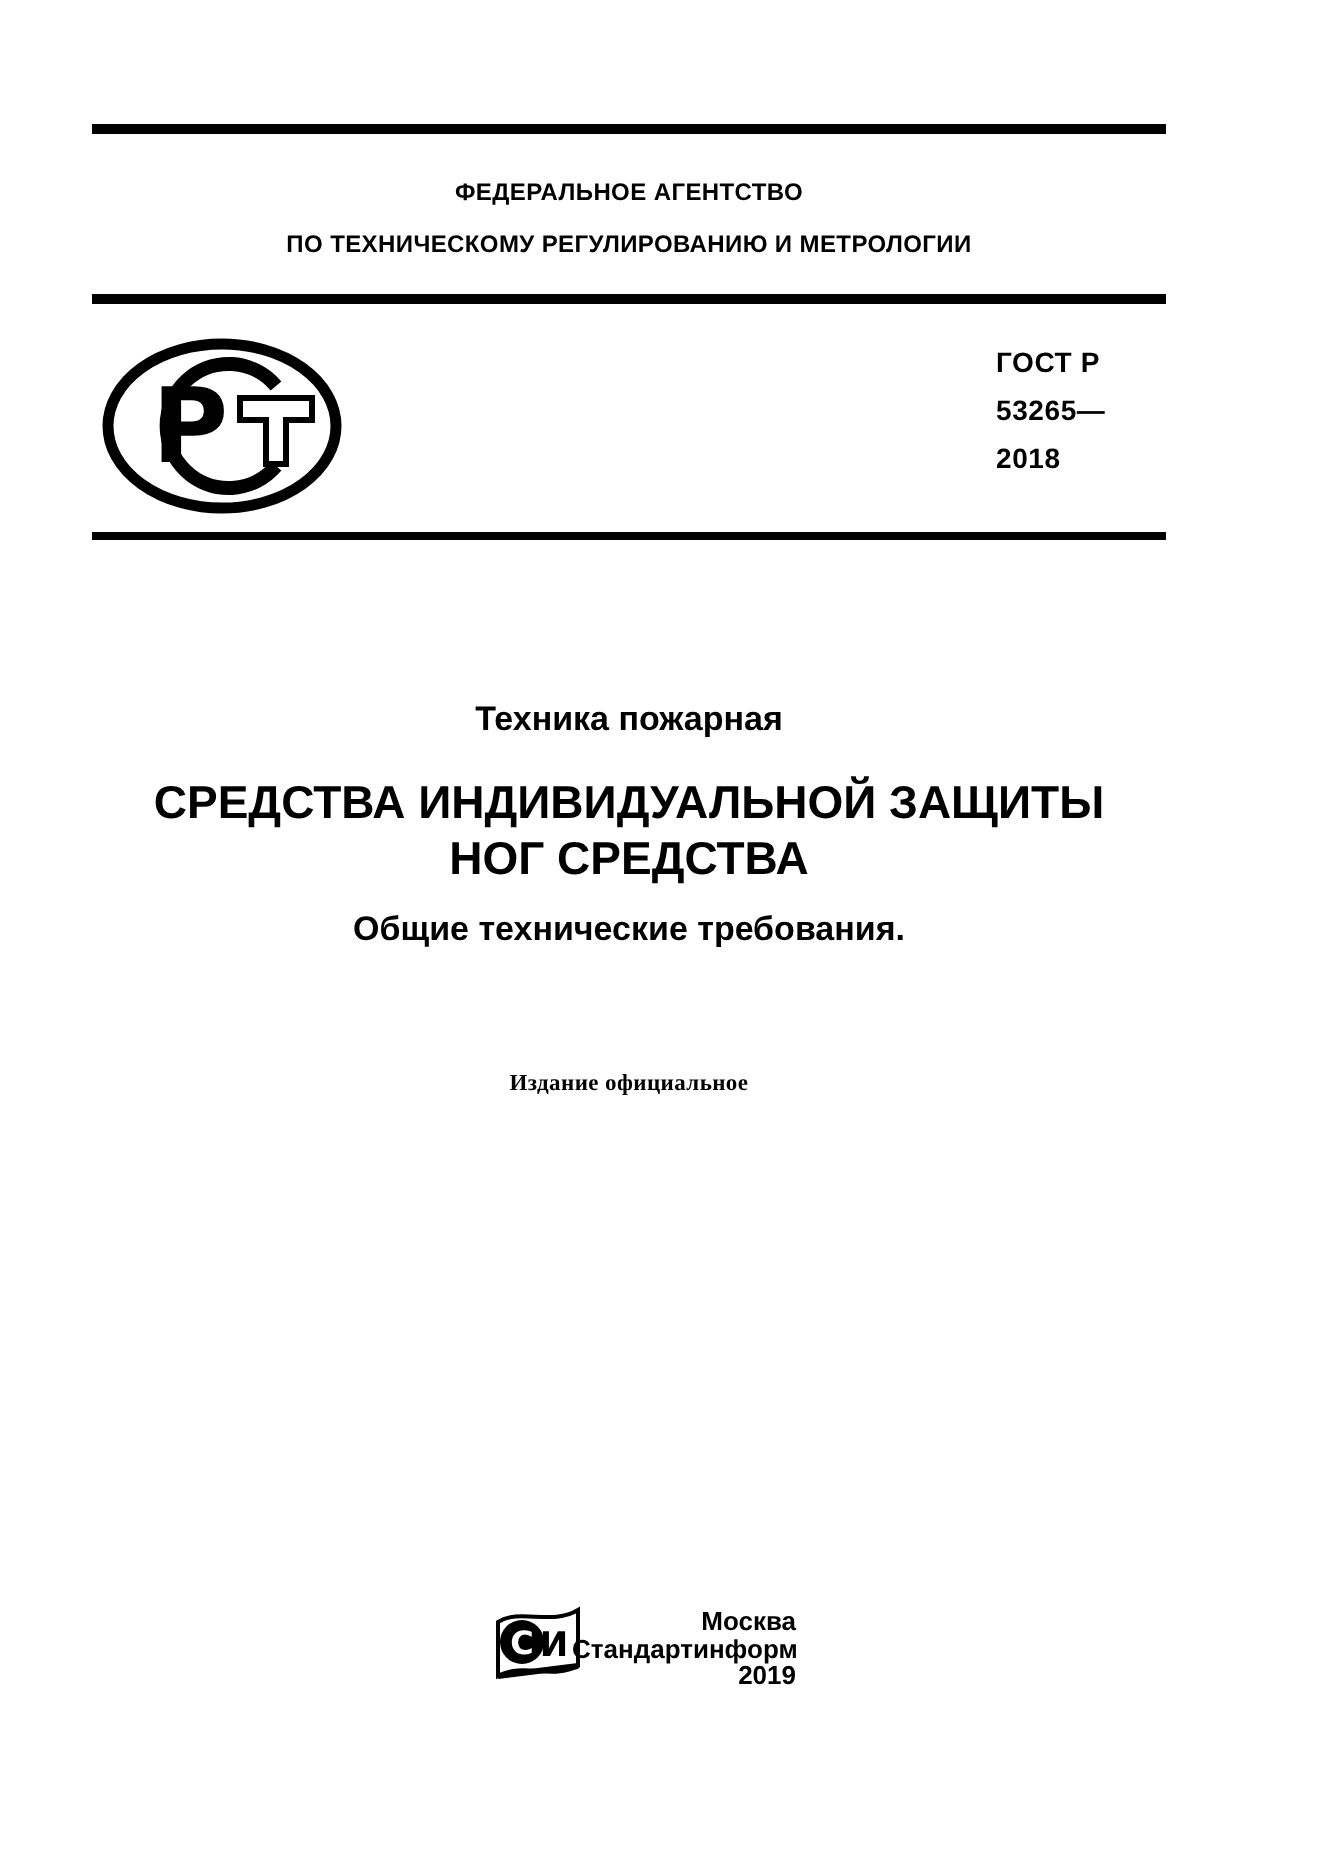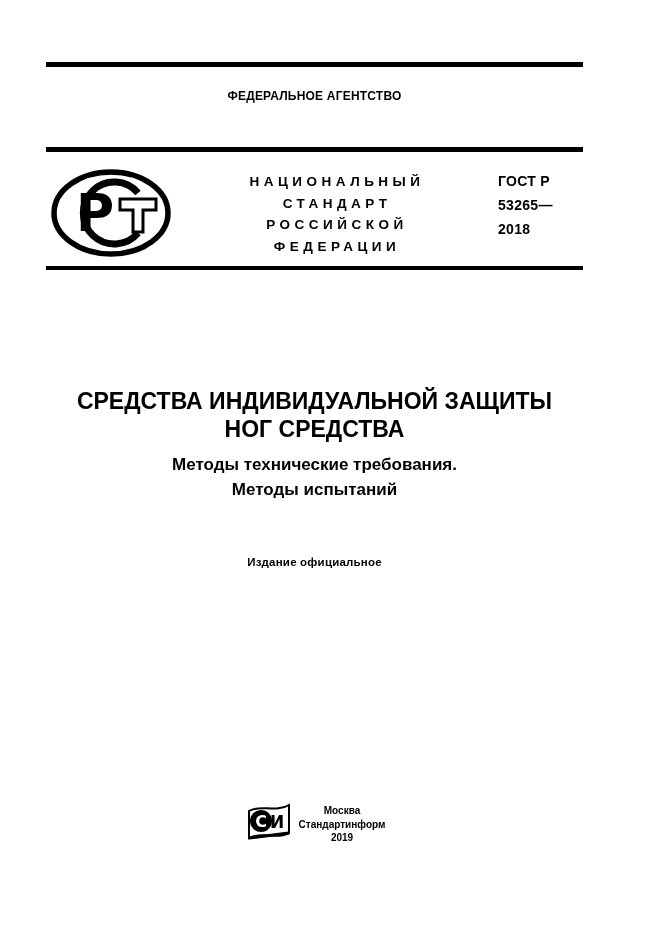--- a/index.html
+++ b/index.html
@@ -35,76 +35,71 @@
     font-weight:bold;font-size:14px;line-height:24px;
     letter-spacing:0.3px;white-space:nowrap;
   }
 
   .title-block{position:absolute;left:46px;width:537px;text-align:center;font-weight:bold;}
   .title-group{top:350px;font-size:17px;}
   .title-main{top:387px;font-size:23px;line-height:28px;}
   .title-sub{top:452px;font-size:17px;line-height:25px;}
 
   .edition-note{
-    position:absolute;left:46px;top:556px;width:537px;
-    text-align:center;font-weight:bold;font-size:11.5px;letter-spacing:0.2px;
+    position:absolute;left:46px;top:536px;width:537px;
+    text-align:center;font-weight:bold;font-size:11.5px;letter-spacing:0.2px;font-family:Liberation Serif, serif;
   }
 
   .si-logo{position:absolute;left:246px;top:802px;width:46px;height:43px;}
   .imprint{
     position:absolute;left:286px;top:804px;width:112px;
-    text-align:center;font-weight:bold;font-size:10px;line-height:13.5px;
+    text-align:right;font-weight:bold;font-size:13px;line-height:13.5px;
   }
 </style>
 </head>
 <body>
 
 <div class="page">
 
   <div class="rule rule-1"></div>
 
   <div class="agency">
     <div>ФЕДЕРАЛЬНОЕ АГЕНТСТВО</div>
+    <div>ПО ТЕХНИЧЕСКОМУ РЕГУЛИРОВАНИЮ И МЕТРОЛОГИИ</div>
   </div>
 
   <div class="rule rule-2"></div>
 
   <div class="rst-logo">
     <svg width="122" height="90" viewBox="0 0 122 90">
       <ellipse cx="61" cy="45" rx="57" ry="41" fill="none" stroke="#000" stroke-width="5.5"></ellipse>
       <path d="M 88 25 A 31 31 0 1 0 88 65" fill="none" stroke="#000" stroke-width="7"></path>
       <text x="26" y="63" font-size="52" font-weight="bold" fill="#000" font-family="DejaVu Sans, sans-serif">Р</text>
       <path d="M70 31 h36 v11 h-13 v22 h-10 v-22 h-13 z" fill="#fff" stroke="#000" stroke-width="3"></path>
     </svg>
   </div>
 
-  <div class="std-kind">
-    <div>НАЦИОНАЛЬНЫЙ</div>
-    <div>СТАНДАРТ</div>
-    <div>РОССИЙСКОЙ</div>
-    <div>ФЕДЕРАЦИИ</div>
-  </div>
 
   <div class="std-designation">
     <div>ГОСТ Р</div>
     <div>53265—</div>
     <div>2018</div>
   </div>
 
   <div class="rule rule-3"></div>
 
+  <div class="title-block title-group">Техника пожарная</div>
 
   <div class="title-block title-main">
     <div>СРЕДСТВА ИНДИВИДУАЛЬНОЙ ЗАЩИТЫ</div>
     <div>НОГ СРЕДСТВА</div>
   </div>
 
   <div class="title-block title-sub">
-    <div>Методы технические требования.</div>
-    <div>Методы испытаний</div>
+    <div>Общие технические требования.</div>
   </div>
 
   <div class="edition-note">Издание официальное</div>
 
   <div class="si-logo">
     <svg width="46" height="43" viewBox="0 0 46 43">
       <path d="M3 9 C14 2, 30 11, 43 3 L43 31 C30 38, 16 29, 3 36 Z" fill="#fff" stroke="#000" stroke-width="2"></path>
       <path d="M3 36 L43 31" stroke="#000" stroke-width="3"></path>
       <circle cx="15" cy="19" r="11" fill="#000"></circle>
       <text x="15" y="25" font-size="16" font-weight="bold" fill="#fff" text-anchor="middle" font-family="DejaVu Sans, sans-serif">С</text>

